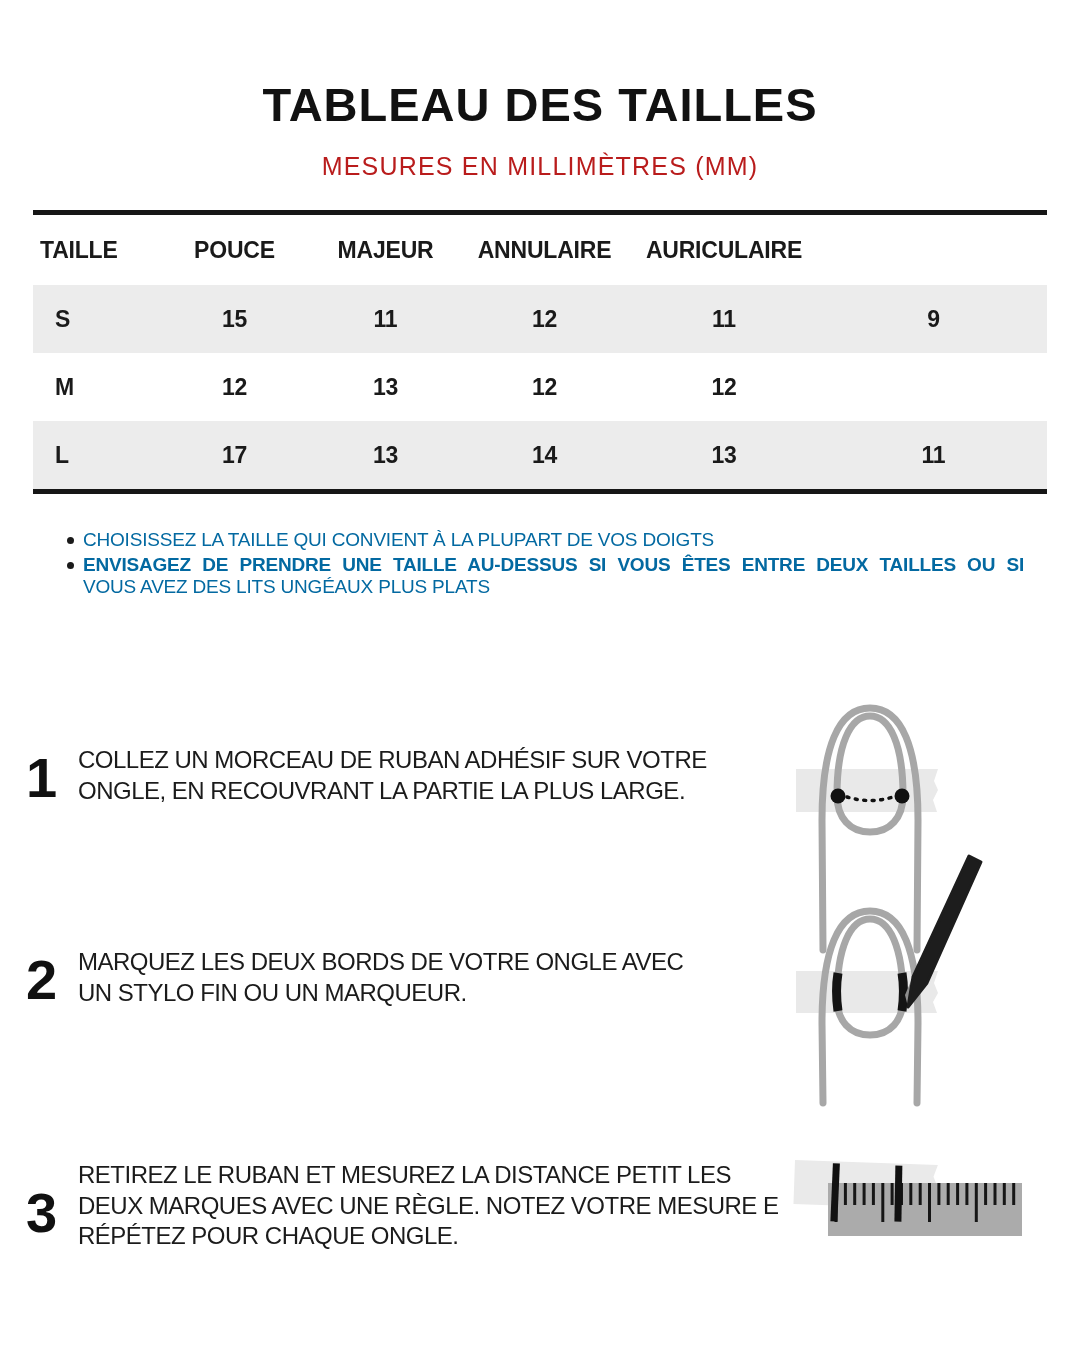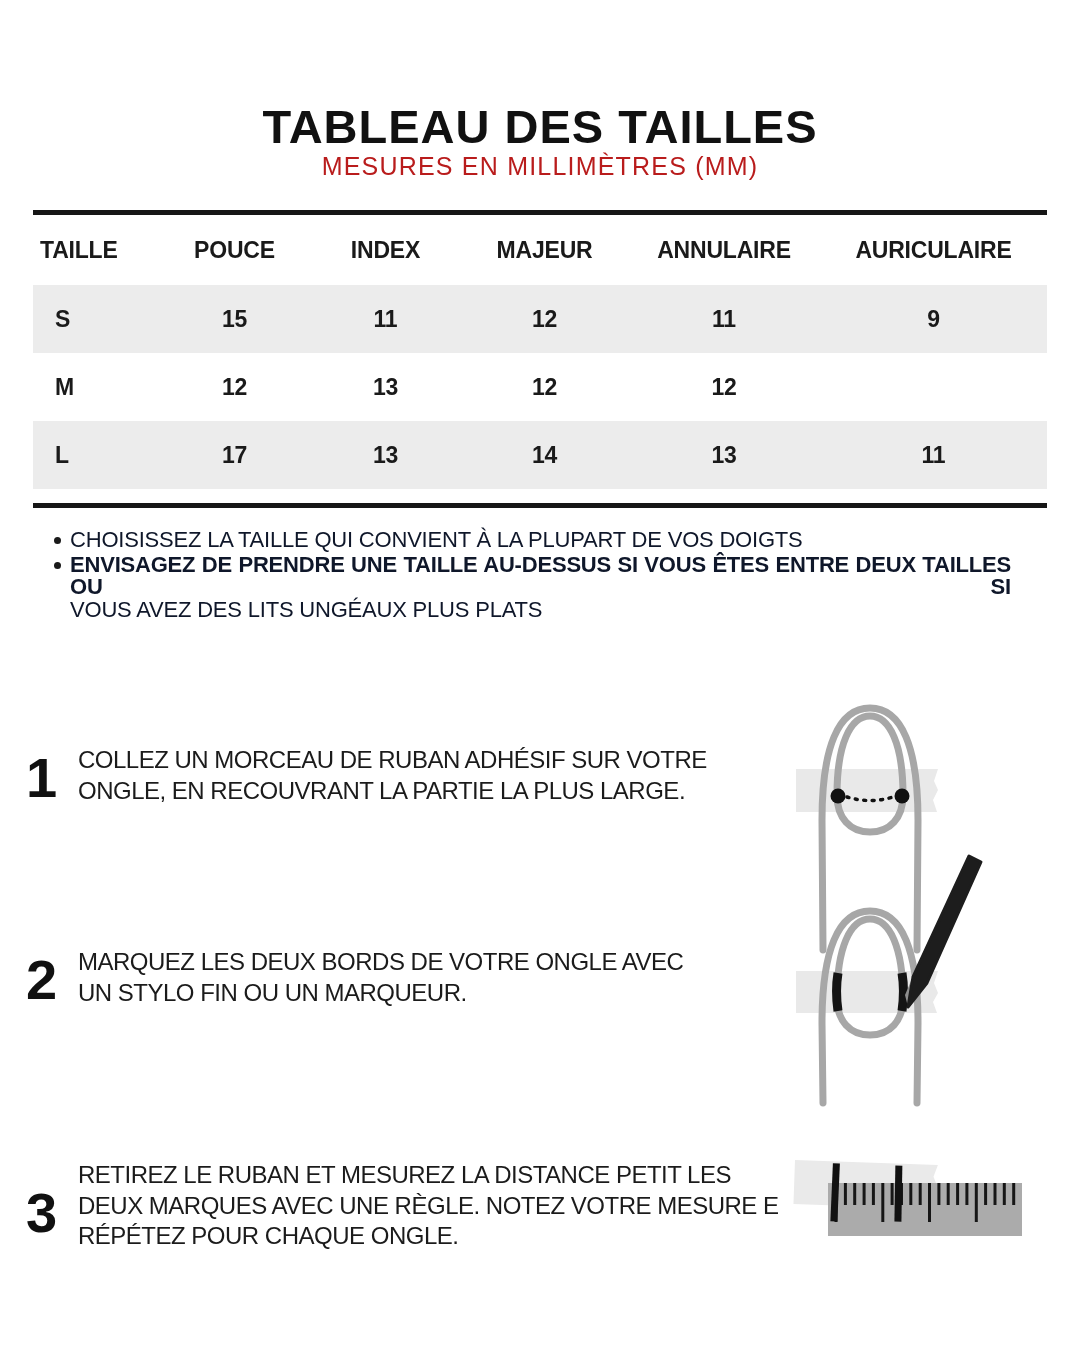--- a/index.html
+++ b/index.html
@@ -3,38 +3,37 @@
 <meta charset="utf-8">
 <style>
   * { margin:0; padding:0; box-sizing:border-box; }
   html,body { background:#ffffff; }
   .page {
     position:relative; width:1080px; height:1350px; background:#fff;
     font-family:"Liberation Sans", sans-serif; color:#1a1a1a; overflow:hidden;
   }
   .title {
     position:absolute; top:80px; left:0; width:1080px; text-align:center;
-    font-size:47px; font-weight:700; letter-spacing:1px; line-height:50px; color:#111;margin-top:22px;
+    font-size:47px; font-weight:700; letter-spacing:1px; line-height:50px; color:#111;
   }
   .subtitle {
     position:absolute; top:152px; left:0; width:1080px; text-align:center;
     font-size:25px; font-weight:400; letter-spacing:1.2px; color:#b91c1c;
   }
   .size-table {
     position:absolute; left:33px; top:210px; width:1014px;
     border-top:5px solid #161616; border-bottom:5px solid #161616;
-    padding-bottom:14px;
   }
   .t-row { display:grid; grid-template-columns:126px 151px 151px 167px 192px auto; height:68px; }
   .t-head { height:70px; }
   .t-cell { display:flex; align-items:center; justify-content:center; font-size:23px; font-weight:700; letter-spacing:-0.2px; }
   .t-cell.first { justify-content:flex-start; padding-left:22px; }
   .t-head .t-cell.first { padding-left:7px; }
   .t-row.striped { background:#ececec; }
-  .notes { position:absolute; left:53px; top:529px; width:958px; font-size:22px; line-height:22.5px; letter-spacing:-0.2px; color:#0f172a; }
+  .notes { position:absolute; left:66px; top:529px; width:958px; font-size:19px; line-height:22.5px; letter-spacing:-0.2px; color:#0369a1; }
   .bullet { position:relative; padding-left:17px; margin-bottom:2px; }
   .bullet::before { content:''; position:absolute; left:1px; top:8px; width:7px; height:7px; border-radius:50%; background:#1a1a1a; }
   .bullet .ln { white-space:nowrap; }
   .bullet .ln.just { white-space:normal; text-align:justify; text-align-last:justify;font-weight:bold; }
   .step-num { position:absolute; left:26px; font-size:56px; font-weight:700; line-height:60px; color:#111; }
   .step-text { position:absolute; left:78px; font-size:24px; line-height:30.5px; letter-spacing:-0.5px; color:#1b1b1b; }
   .step-text .ln { white-space:nowrap; }
   .illu { position:absolute; }
 </style>
 </head>
@@ -42,21 +41,20 @@
 
 <div class="page">
 
   <div class="title">TABLEAU DES TAILLES</div>
   <div class="subtitle">MESURES EN MILLIMÈTRES (MM)</div>
 
   <div class="size-table">
     <div class="t-row t-head">
       <div class="t-cell first">TAILLE</div>
       <div class="t-cell">POUCE</div>
-      <div class="t-cell">INDEX</div>
       <div class="t-cell">MAJEUR</div>
       <div class="t-cell">ANNULAIRE</div>
       <div class="t-cell">AURICULAIRE</div>
     </div>
     <div class="t-row striped">
       <div class="t-cell first">S</div>
       <div class="t-cell">15</div>
       <div class="t-cell">11</div>
       <div class="t-cell">12</div>
       <div class="t-cell">11</div>

